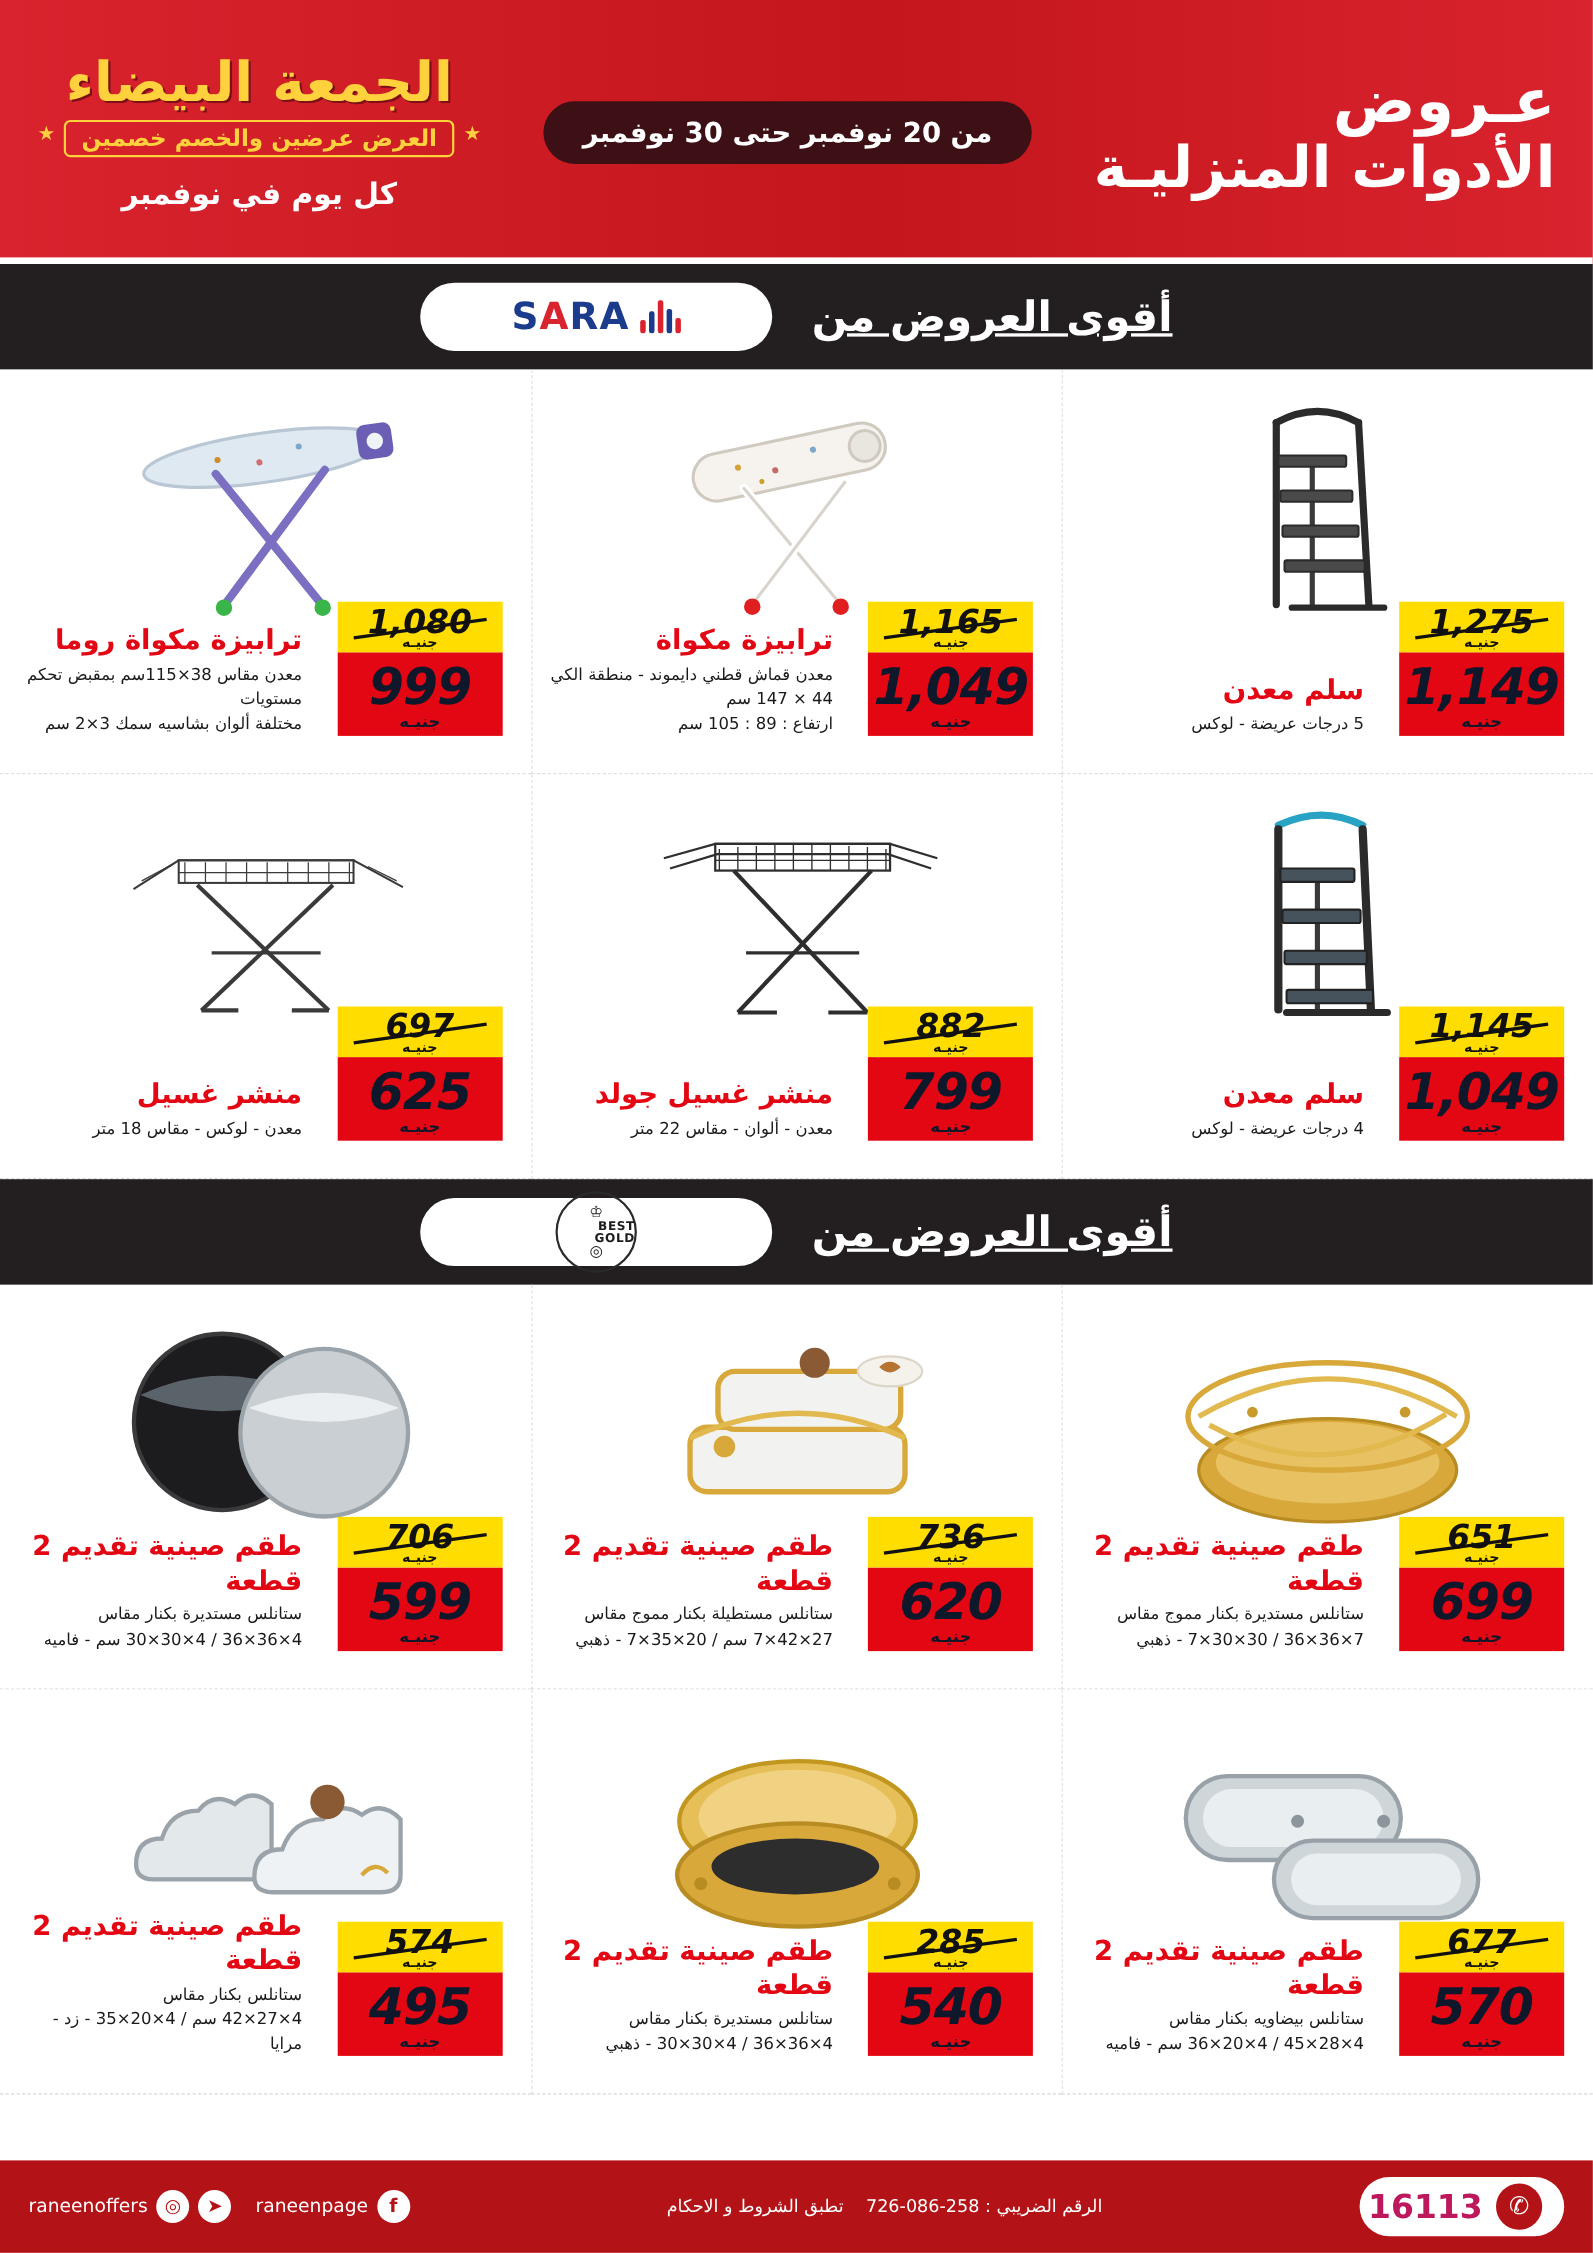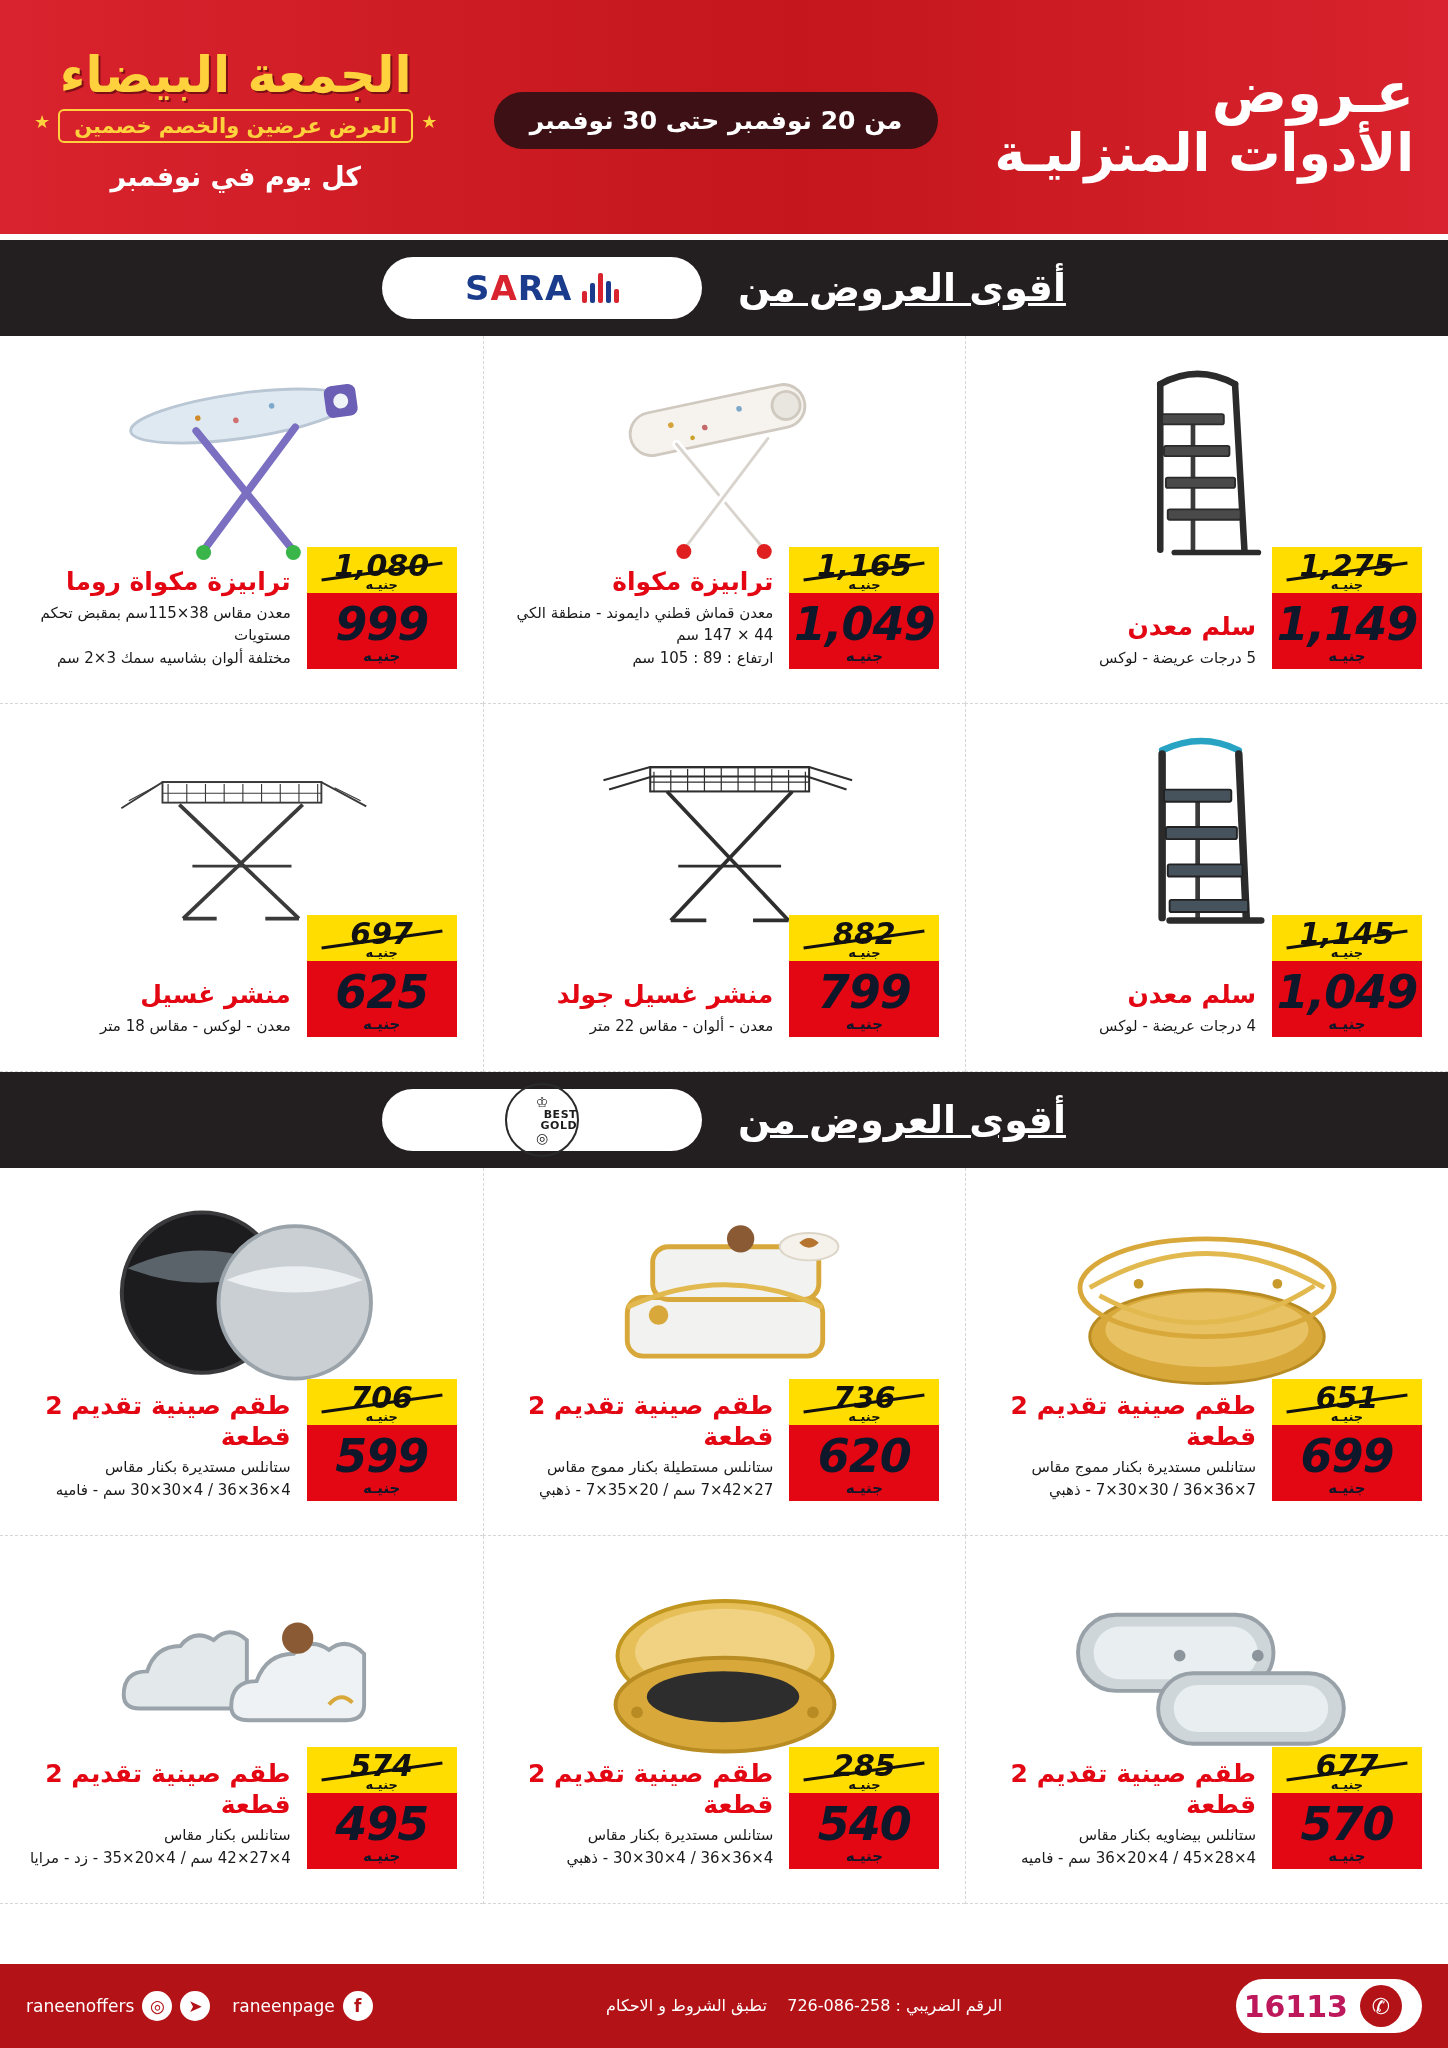--- a/index.html
+++ b/index.html
@@ -174,21 +174,21 @@
     background: #e30613;
     color: #0f172a;
     padding: 8px 0 5px;
     line-height: 1;
   }
   .new-price .val { font-size: 46px; font-weight: 700; font-style: italic; letter-spacing: -1px; }
   .new-price .sub { display: block; font-size: 15px; font-weight: 700; margin-top: 2px; }
   .prod-text {
     position: absolute;
     bottom: 34px;
-    right: 192px;
+    right: 208px;
     left: 16px;
     text-align: right;
   }
   .prod-title {
     color: #e30613;
     font-size: 25px;
     font-weight: 700;
     line-height: 1.25;
   }
   .prod-desc {

